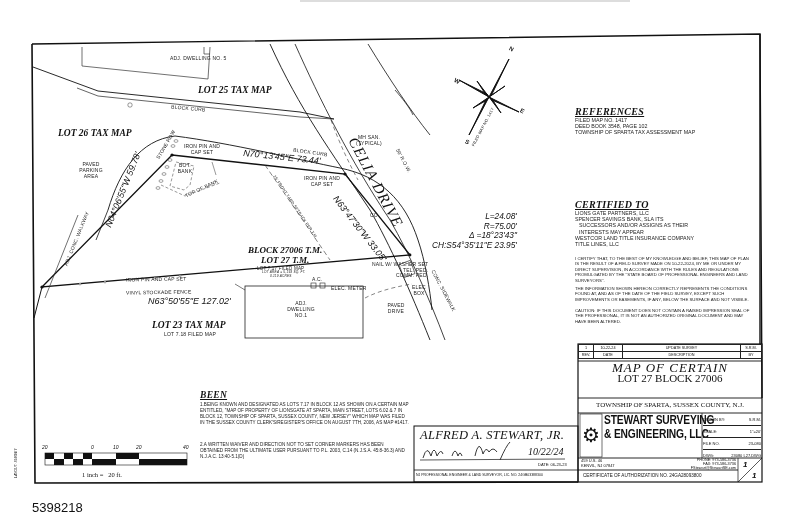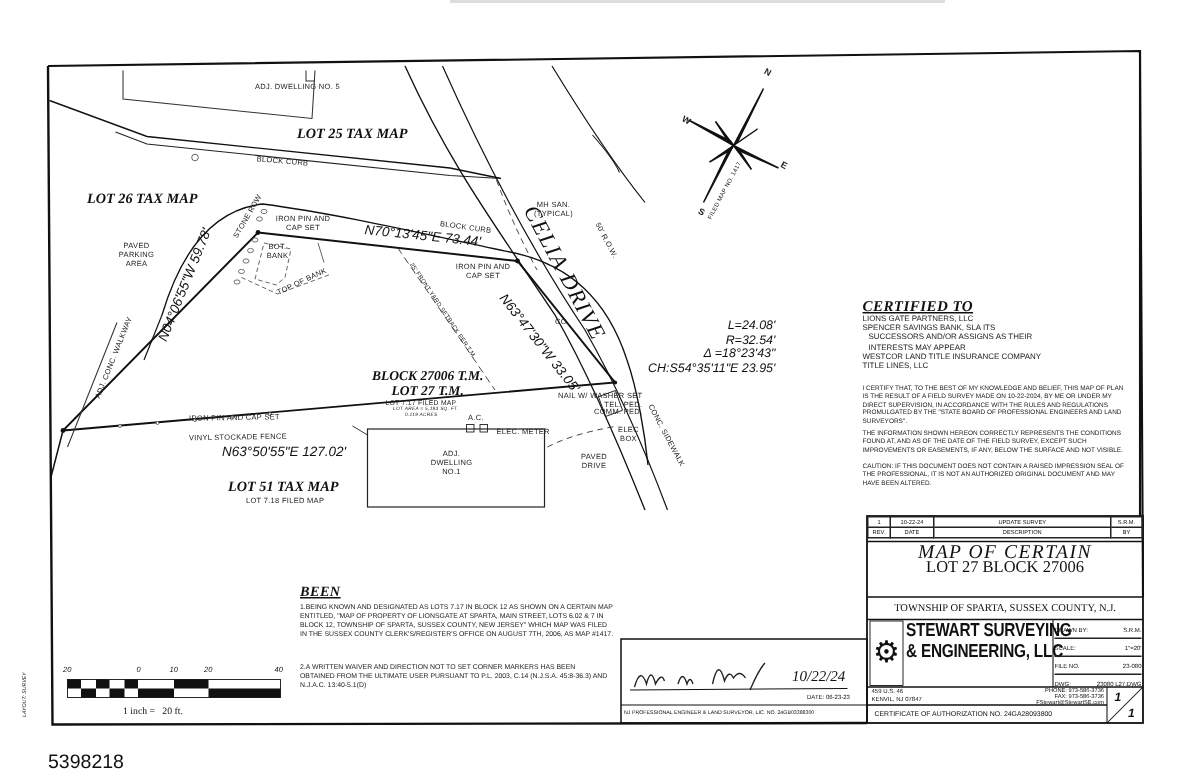--- a/index.html
+++ b/index.html
@@ -154,50 +154,56 @@
     <div>BLOCK 27006 T.M.</div>
     <div>LOT 27 T.M.</div>
   </div>
   <div class="abs lbl" style="left:257px;top:266px;font-size:4.5px;">LOT 7.17 FILED MAP</div>
   <div class="abs lbl" style="left:262px;top:271px;font-size:3.2px;font-style:italic;">LOT AREA = 5,193 SQ. FT.</div>
   <div class="abs lbl" style="left:270px;top:275px;font-size:3.2px;font-style:italic;">0.119 ACRES</div>
 
   <div class="abs lbl" style="left:126px;top:277px;transform:rotate(-1deg);">IRON PIN AND CAP SET</div>
   <div class="abs lbl" style="left:126px;top:290px;transform:rotate(-1deg);">VINYL STOCKADE FENCE</div>
   <div class="abs brg" style="left:148px;top:296px;">N63°50'55"E 127.02'</div>
-  <div class="abs lot" style="left:152px;top:320px;">LOT 51 TAX MAP</div>
+  <div class="abs lot" style="left:152px;top:320px;">LOT 23 TAX MAP</div>
   <div class="abs lbl" style="left:164px;top:332px;">LOT 7.18 FILED MAP</div>
   <div class="abs lbl" style="left:286px;top:301px;width:30px;white-space:normal;">ADJ. DWELLING NO.1</div>
   <div class="abs lbl" style="left:312px;top:277px;">A.C.</div>
   <div class="abs lbl" style="left:331px;top:286px;">ELEC. METER</div>
   <div class="abs lbl" style="left:372px;top:262px;text-align:right;line-height:5.5px;">
     <div>NAIL W/ WASHER SET</div>
     <div>TEL. PED.</div>
     <div>COMM. PED.</div>
   </div>
   <div class="abs lbl" style="left:410px;top:285px;width:18px;white-space:normal;">ELEC BOX</div>
   <div class="abs lbl" style="left:385px;top:303px;width:22px;white-space:normal;">PAVED DRIVE</div>
   <div class="abs lbl" style="left:420px;top:288px;transform:rotate(62deg);">CONC. SIDEWALK</div>
 
   <div class="abs road" style="left:352px;top:130px;transform:rotate(62deg);transform-origin:left center;">CELIA DRIVE</div>
   <div class="abs lbl" style="left:390px;top:158px;transform:rotate(62deg);">50' R.O.W.</div>
 
   <div class="abs curve" style="left:432px;top:212px;text-align:right;">
     <div>L=24.08'</div>
-    <div>R=32.54'</div>
+    <div>R=75.00'</div>
     <div>Δ =18°23'43"</div>
     <div>CH:S54°35'11"E 23.95'</div>
   </div>
 
   <div class="abs lbl" style="left:509px;top:46px;font-size:6px;font-weight:bold;transform:rotate(28deg);">N</div>
   <div class="abs lbl" style="left:520px;top:108px;font-size:6px;font-weight:bold;transform:rotate(28deg);">E</div>
   <div class="abs lbl" style="left:454px;top:78px;font-size:6px;font-weight:bold;transform:rotate(28deg);">W</div>
   <div class="abs lbl" style="left:465px;top:139px;font-size:6px;font-weight:bold;transform:rotate(28deg);">S</div>
   <div class="abs lbl" style="left:462px;top:125px;font-size:4px;transform:rotate(-62deg);">FILED MAP NO. 1417</div>
 
+  <div class="abs" style="left:575px;top:106px;">
+    <div class="hdr">REFERENCES</div>
+    <div class="small">FILED MAP NO. 1417</div>
+    <div class="small">DEED BOOK 3548, PAGE 102</div>
+    <div class="small">TOWNSHIP OF SPARTA TAX ASSESSMENT MAP</div>
+  </div>
 
   <div class="abs" style="left:575px;top:199px;">
     <div class="hdr">CERTIFIED TO</div>
     <div class="small">LIONS GATE PARTNERS, LLC</div>
     <div class="small">SPENCER SAVINGS BANK, SLA ITS</div>
     <div class="small" style="padding-left:4px;">  SUCCESSORS AND/OR ASSIGNS AS THEIR</div>
     <div class="small" style="padding-left:4px;">  INTERESTS MAY APPEAR</div>
     <div class="small">WESTCOR LAND TITLE INSURANCE COMPANY</div>
     <div class="small">TITLE LINES, LLC</div>
   </div>
@@ -260,20 +266,21 @@
   </div>
   <div class="abs" style="left:680px;top:458px;font-size:3.8px;line-height:4px;text-align:right;width:56px;">
     <div>PHONE: 973-586-3736</div>
     <div>FAX: 973-586-3736</div>
     <div>FStewart@StewartSE.com</div>
   </div>
   <div class="abs" style="left:583px;top:473px;font-size:4.6px;text-transform:uppercase;">CERTIFICATE OF AUTHORIZATION No. 24GA28093800</div>
   <div class="abs" style="left:743px;top:460px;font-size:8px;font-style:italic;font-weight:bold;">1</div>
   <div class="abs" style="left:752px;top:471px;font-size:8px;font-style:italic;font-weight:bold;">1</div>
 
+  <div class="abs" style="left:420px;top:428px;font-family:'Liberation Serif',serif;font-style:italic;font-size:12.5px;letter-spacing:0.3px;">ALFRED A. STEWART, JR.</div>
   <div class="abs" style="left:528px;top:446px;font-family:'Liberation Serif',serif;font-style:italic;font-size:10px;">10/22/24</div>
   <div class="abs" style="left:538px;top:462px;font-size:4px;text-transform:uppercase;">DATE: 06-23-23</div>
   <div class="abs" style="left:416px;top:473px;font-size:3.5px;text-transform:uppercase;">NJ PROFESSIONAL ENGINEER &amp; LAND SURVEYOR, LIC. No. 24GB03388300</div>
 
   <div class="abs" style="left:200px;top:390px;">
     <div class="hdr" style="font-size:9.5px;">BEEN</div>
   </div>
   <div class="abs tiny" style="left:200px;top:402px;width:210px;font-size:4.6px;line-height:6px;">1.BEING KNOWN AND DESIGNATED AS LOTS 7.17 IN BLOCK 12 AS SHOWN ON A CERTAIN MAP ENTITLED, "MAP OF PROPERTY OF LIONSGATE AT SPARTA, MAIN STREET, LOTS 6.02 &amp; 7 IN BLOCK 12, TOWNSHIP OF SPARTA, SUSSEX COUNTY, NEW JERSEY" WHICH MAP WAS FILED IN THE SUSSEX COUNTY CLERK'S/REGISTER'S OFFICE ON AUGUST 7TH, 2006, AS MAP #1417.</div>
   <div class="abs tiny" style="left:200px;top:442px;width:205px;font-size:4.6px;line-height:6px;">2.A WRITTEN WAIVER AND DIRECTION NOT TO SET CORNER MARKERS HAS BEEN OBTAINED FROM THE ULTIMATE USER PURSUANT TO P.L. 2003, c.14 (N.J.S.A. 45:8-36.3) AND N.J.A.C. 13:40-5.1(d)</div>
 

